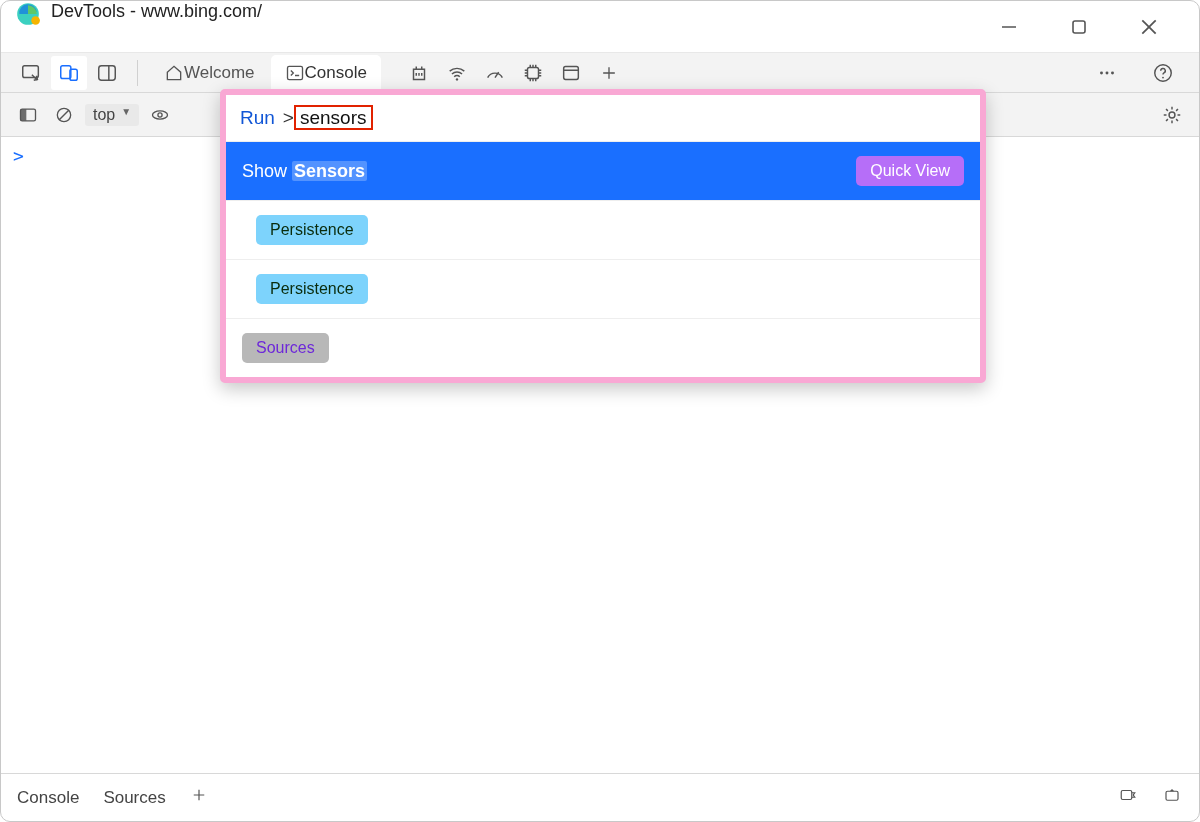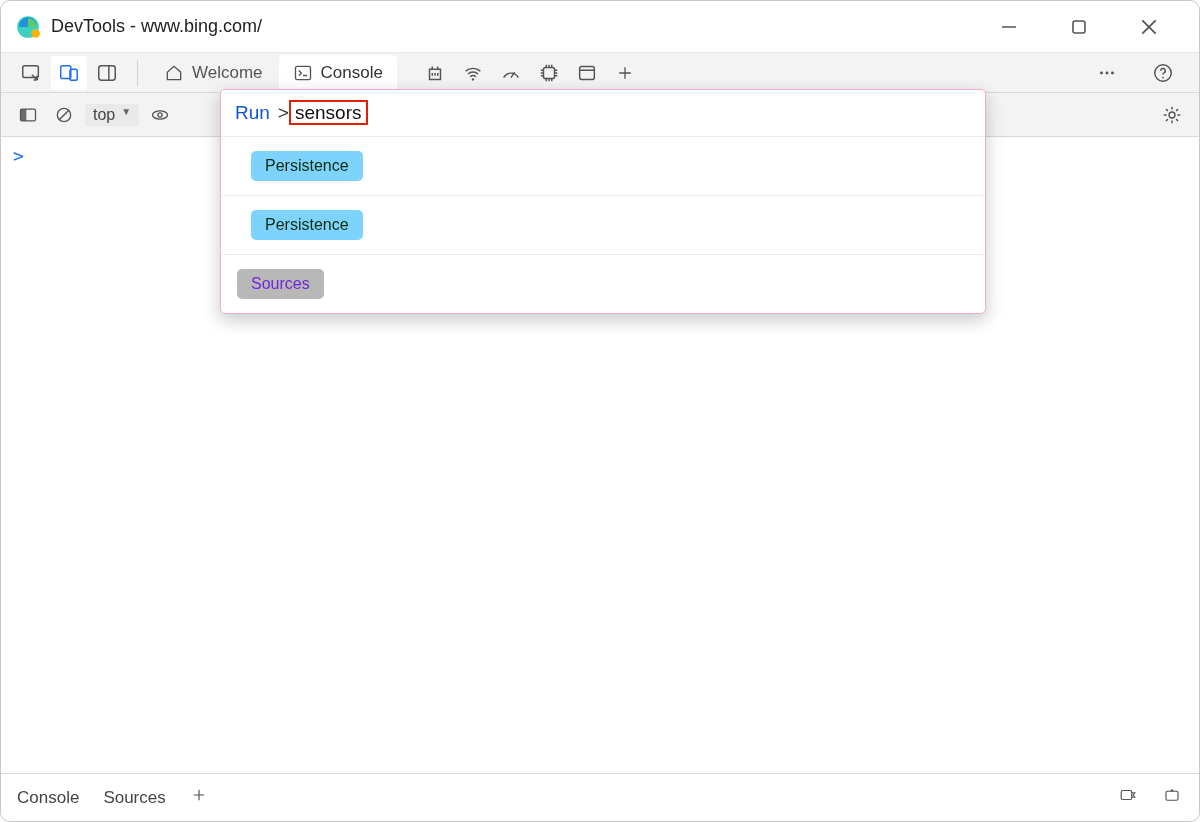--- a/index.html
+++ b/index.html
@@ -15,21 +15,20 @@
     flex-direction: column;
     background: #fff;
     position: relative;
     overflow: hidden;
   }
 
   
   .titlebar {
     height: 52px;
     display: flex;
-    align-items: center;
     padding-left: 14px;
     gap: 10px;
     border-bottom: 1px solid #e8e8e8;
   }
   .edge-icon {
     width: 26px;
     height: 26px;
     display: inline-flex;
     align-items: center;
     justify-content: center;
@@ -56,21 +55,21 @@
   }
   .tab-icon {
     width: 36px;
     height: 34px;
     display: inline-flex;
     align-items: center;
     justify-content: center;
     border-radius: 3px;
   }
   .tab-icon.active { background: #fff; }
-  .tab { display: inline-flex; align-items: center; gap: 8px; height: 36px; padding: 0 14px; font-size: 17px; color: #555; border-radius: 5px 5px 0 0; }
+  .tab { display: inline-flex; align-items: center; height: 36px; padding: 0 14px; font-size: 17px; color: #555; border-radius: 5px 5px 0 0; }
   .tab.active { background: #fff; color: #333; }
   .tab-group-divider { width: 1px; background: #d0d0d0; height: 26px; margin: 0 10px; }
   .tab-right { margin-left: auto; display: flex; gap: 20px; padding-right: 6px; align-items: center; }
 
   
   .filterbar {
     height: 44px;
     background: #f3f3f3;
     display: flex;
     align-items: center;
@@ -93,21 +92,21 @@
   .context-select .tri { font-size: 10px; color: #666; }
   .filter-right { margin-left: auto; }
 
   
   .cmd-popover {
     position: absolute;
     left: 219px;
     top: 88px;
     width: 766px;
     background: #fff;
-    border: 1px solid #f9a8d4;
+    border: 6px solid #f9a8d4;
     border-radius: 5px;
     box-shadow: 0 6px 18px rgba(0,0,0,.22);
     z-index: 50;
     overflow: hidden;
   }
   .cmd-input-row {
     padding: 12px 14px;
     display: flex;
     align-items: center;
     gap: 8px;
@@ -342,20 +341,24 @@
   </div>
 
   <div class="cmd-popover">
     <div class="cmd-input-row">
       <span class="cmd-run">Run</span>
       <span>
         <span class="cmd-gt">&gt;</span><span class="cmd-query">sensors</span>
       </span>
     </div>
     <div class="cmd-list" id="cmd-list">
+        <div class="cmd-item selected">
+          <span class="label">Show <b class="hl2">Sensors</b></span>
+          <span class="cmd-badge badge-purple">Quick View</span>
+        </div>
         <div class="cmd-item">
           <span class="cmd-badge badge-green">Persistence</span>
         </div>
         <div class="cmd-item">
           <span class="cmd-badge badge-green">Persistence</span>
         </div>
         <div class="cmd-item">
           <span class="cmd-badge badge-grey">Sources</span>
         </div>
       </div>

